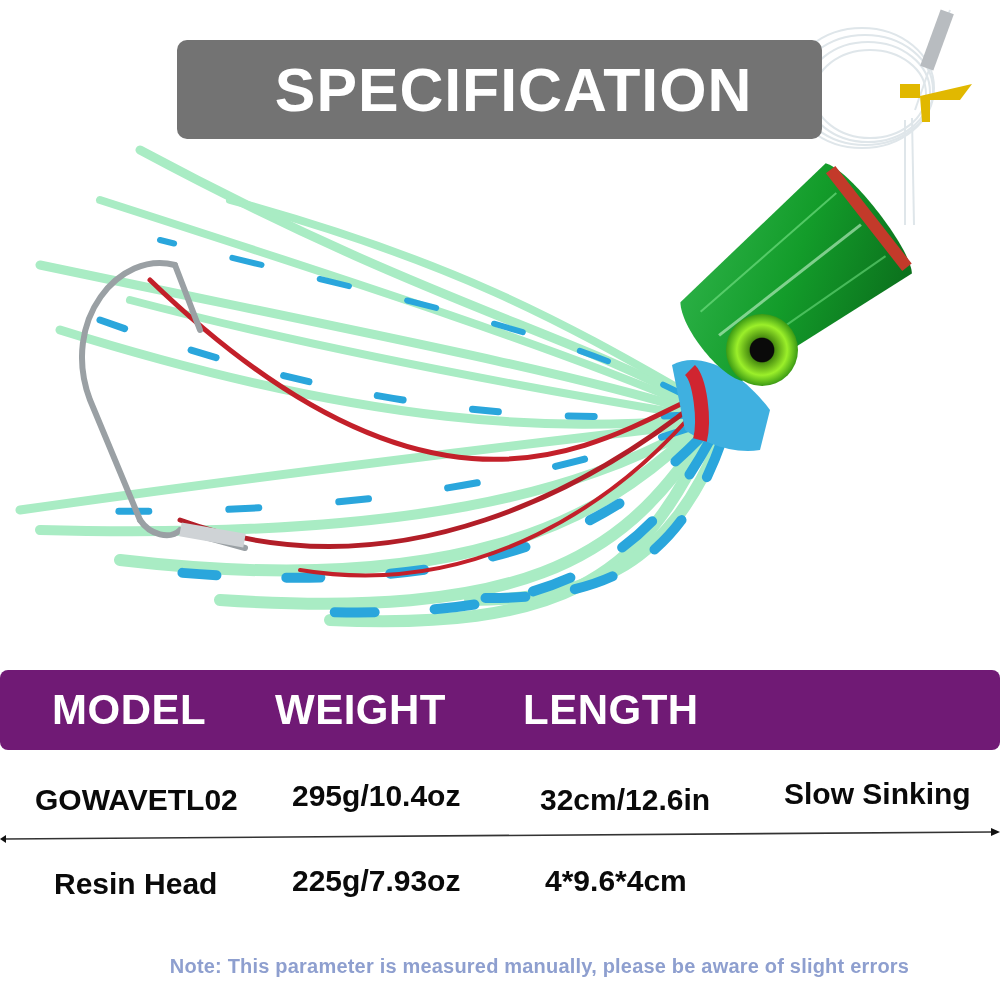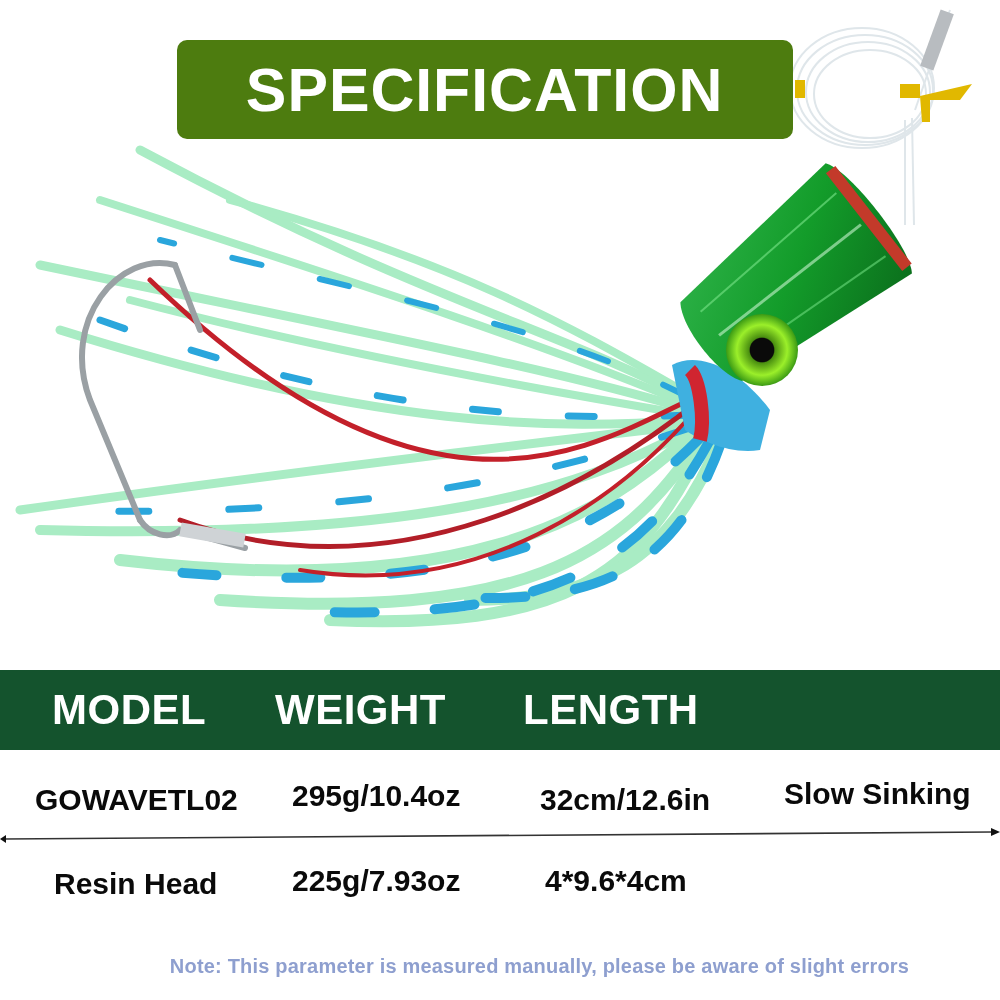--- a/index.html
+++ b/index.html
@@ -2,27 +2,27 @@
 <html><head>
 <meta charset="utf-8">
 <style>
   html, body { margin: 0; padding: 0; background: #ffffff; }
   body { width: 1000px; height: 1000px; position: relative; overflow: hidden;
          font-family: "Liberation Sans", "DejaVu Sans", sans-serif; }
 
   .lure { position: absolute; left: 0; top: 0; width: 1000px; height: 660px; }
 
   .title-bar { position: absolute; left: 177px; top: 40px; width: 616px; height: 99px;
-               background: #4d7c0f; border-radius: 10px;
-               display: flex; align-items: center; justify-content: center; }
+               background: #737373; border-radius: 10px;
+               display: flex; align-items: center; justify-content: center; padding-left: 29px; }
   .title-text { color: #ffffff; font-weight: bold; font-size: 62px; letter-spacing: 1px;
                 transform: scaleX(0.98); }
 
   .header-bar { position: absolute; left: 0; top: 670px; width: 1000px; height: 80px;
-                background: #14532d; border-radius: 0; text-align: right; }
+                background: #701a75; border-radius: 8px; text-align: right; }
   .header-cell { position: absolute; top: 0; height: 80px; line-height: 80px;
                  color: #ffffff; font-weight: bold; font-size: 42px; letter-spacing: 0.5px;
                  white-space: nowrap; }
 
   .cell { position: absolute; color: #0a0a0a; font-weight: bold; white-space: nowrap; margin-left: 20px; }
   .row1 { top: 779px; font-size: 30px; }
   .row2 { top: 867px; font-size: 30px; }
 
   .divider { position: absolute; left: 0; top: 820px; width: 1000px; height: 30px; }
 

